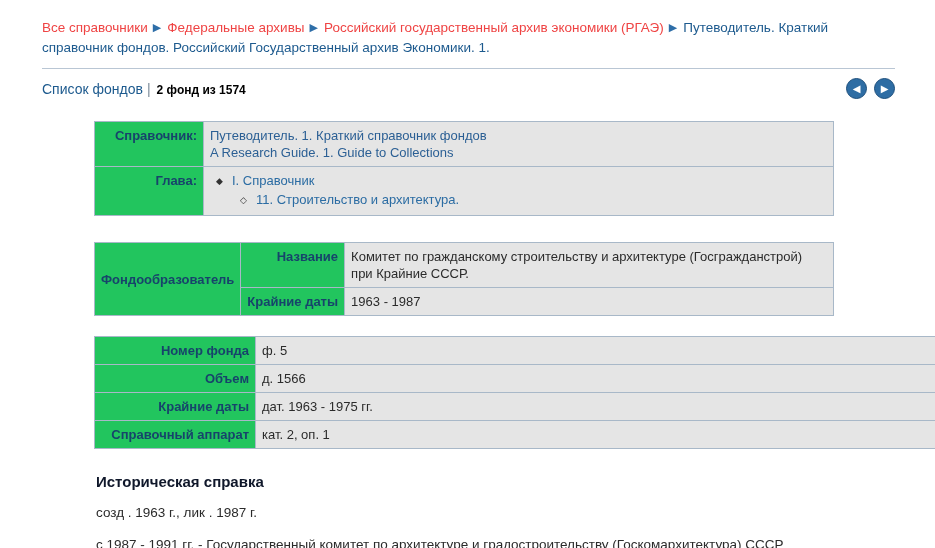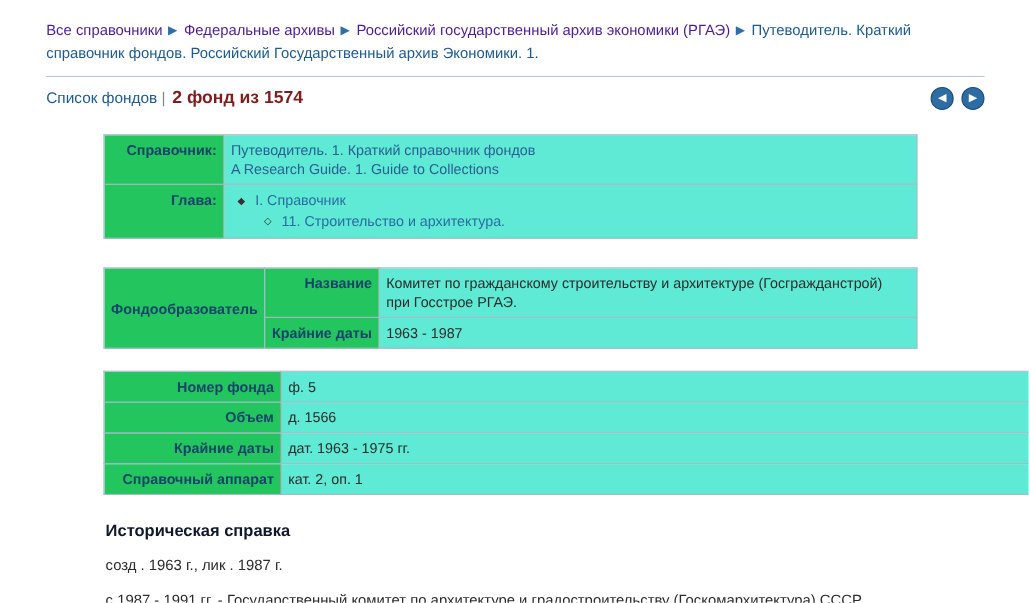--- a/index.html
+++ b/index.html
@@ -20,21 +20,21 @@
     padding: 0 0 0 0;
   }
 
   
   .breadcrumb {
     padding: 18px 40px 6px 42px;
     line-height: 20px;
     font-size: 13.5px;
   }
   .breadcrumb a {
-    color: #4c1d95;
+    color: #ef4444;
     text-decoration: none;
   }
   .crumb-sep {
     display: inline-block;
     margin: 0 6px 0 5px;
     color: #2e6ea8;
     font-size: 11px;
     position: relative;
     top: -1px;
   }
@@ -60,22 +60,22 @@
   .titlerow-left .link {
     color: #1d5a8e;
     text-decoration: none;
   }
   .titlerow-left .divider {
     color: #7b8a99;
     margin: 0 6px 0 4px;
   }
   .titlerow-left .count {
     font-weight: bold;
-    color: #7f1d1d;
-    font-size: 16px;
+    color: #000000;
+    font-size: 12px;
   }
   .navbtns {
     display: flex;
     gap: 7px;
   }
   .navbtn {
     width: 19px;
     height: 19px;
     border-radius: 50%;
     background: #2e6da4;
@@ -110,21 +110,21 @@
     white-space: nowrap;
   }
   .hdrcell-mid {
     background: #22c55e;
     color: #17436b;
     font-weight: bold;
     text-align: center;
     vertical-align: middle !important;
   }
   .valcell {
-    background: #5eead4;
+    background: #e5e5e5;
     color: #2b2b2b;
   }
 
   
   .block-guide {
     margin: 22px 0 0 94px;
     width: 740px;
   }
   .guide-line1 { color: #2b5f94; }
   .guide-line2 { color: #2b5f94; }
@@ -239,21 +239,21 @@
       </td>
     </tr>
   </tbody>
     </table>
 
   <table class="tbl block-creator">
     <tbody>
         <tr>
       <td class="hdrcell-mid" rowspan="2" style="width:126px;">Фондообразователь</td>
       <td class="hdrcell" style="width:72px;">Название</td>
-      <td class="valcell">Комитет по гражданскому строительству и архитектуре (Госгражданстрой) при Госстрое РГАЭ.</td>
+      <td class="valcell">Комитет по гражданскому строительству и архитектуре (Госгражданстрой) при Крайние СССР.</td>
     </tr>
     <tr>
       <td class="hdrcell">Крайние даты</td>
       <td class="valcell">1963 - 1987</td>
     </tr>
   </tbody>
     </table>
 
   <table class="tbl block-props">
     <tbody>

